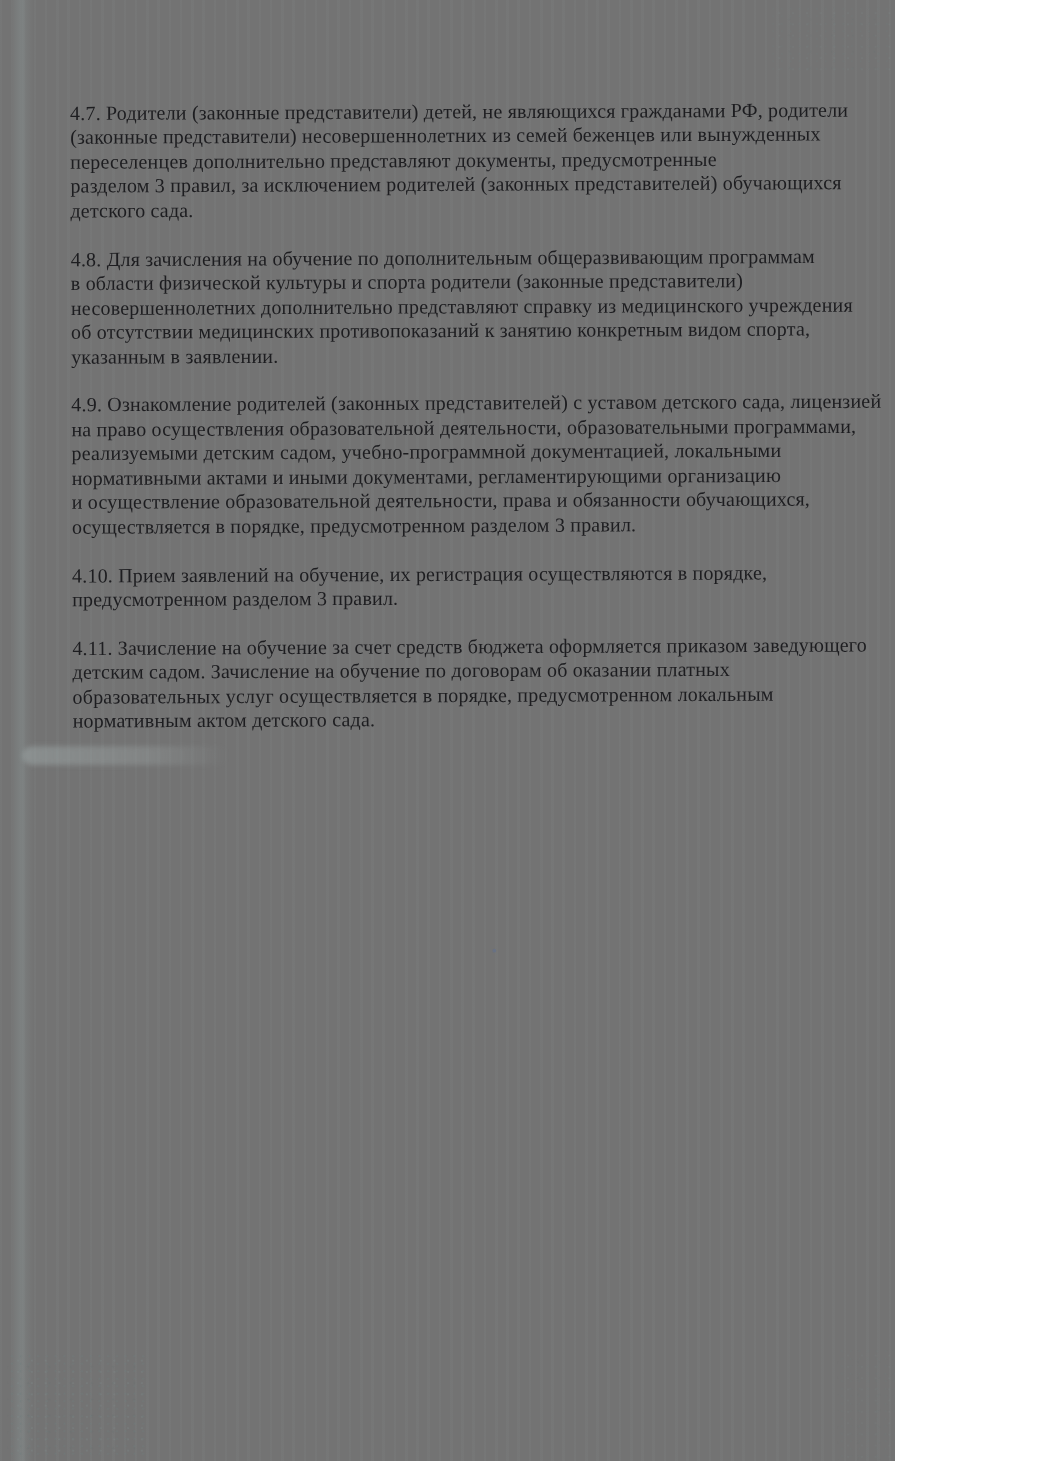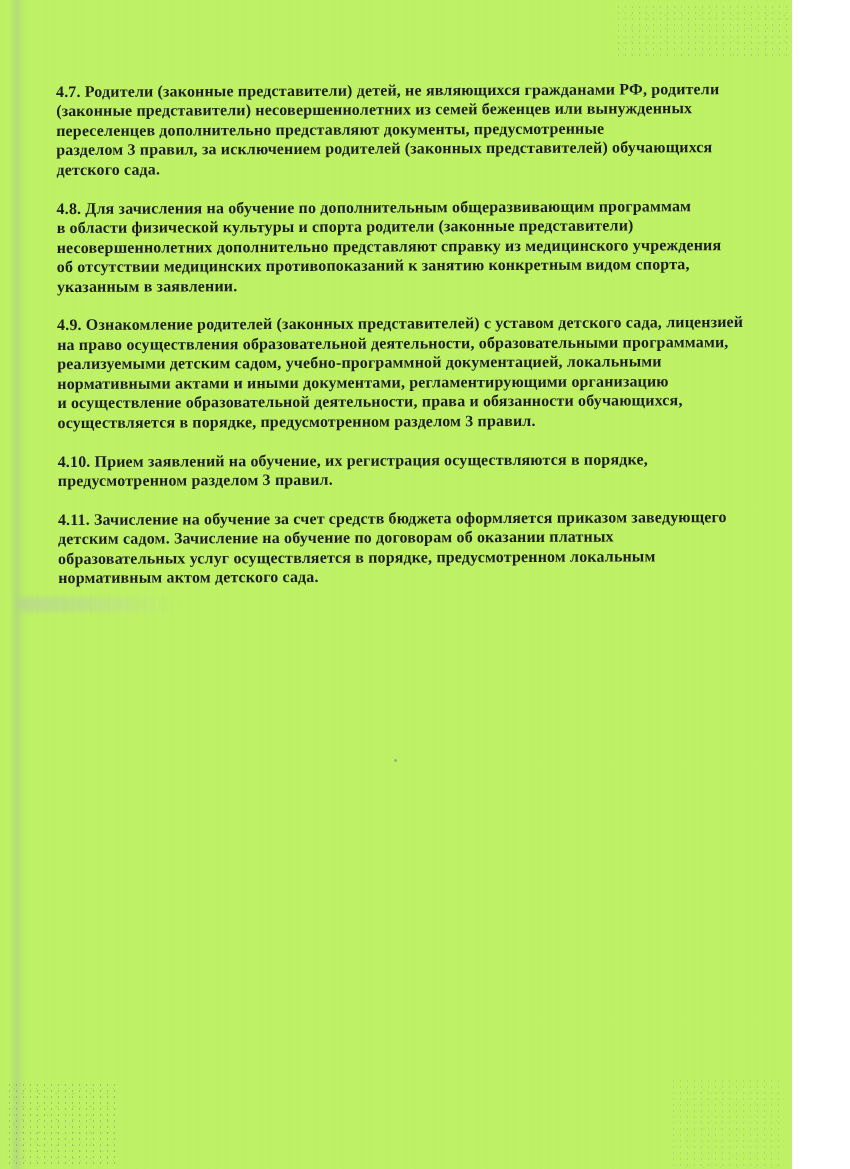--- a/index.html
+++ b/index.html
@@ -2,26 +2,25 @@
 <html lang="ru"><head>
 <meta charset="utf-8">
 <style>
   html, body {
     margin: 0;
     padding: 0;
     background: #ffffff;
   }
   .page {
     position: relative;
-    width: 792px;
+    width: 716px;
     height: 1169px;
-    background: #bef264;
+    background: #737373;
     overflow: hidden;
     font-family: "Liberation Serif", "DejaVu Serif", serif;
-    font-weight: bold;
   }
   
   .scan-streaks {
     position: absolute;
     inset: 0;
     background-image: repeating-linear-gradient(
       90deg,
       rgba(170,185,185,0.05) 0px, rgba(170,185,185,0.05) 2px,
       rgba(255,255,255,0) 2px, rgba(255,255,255,0) 9px);
     pointer-events: none;

